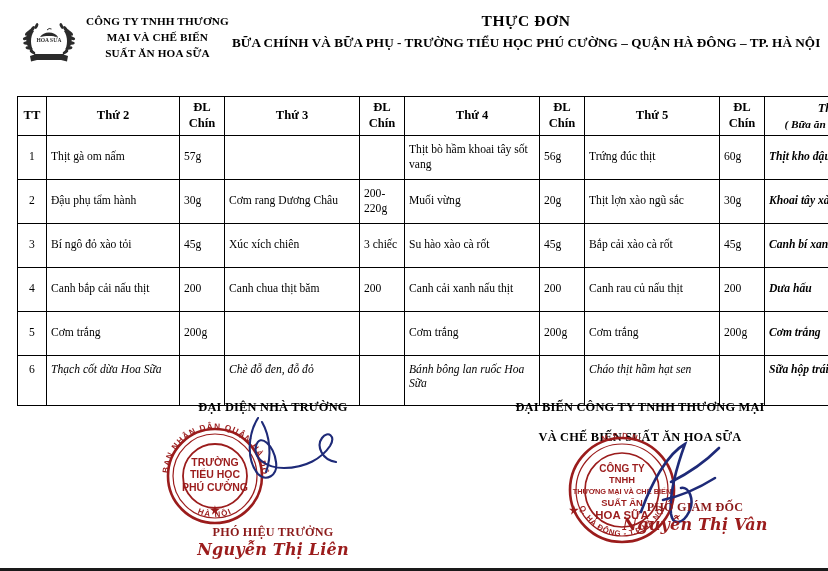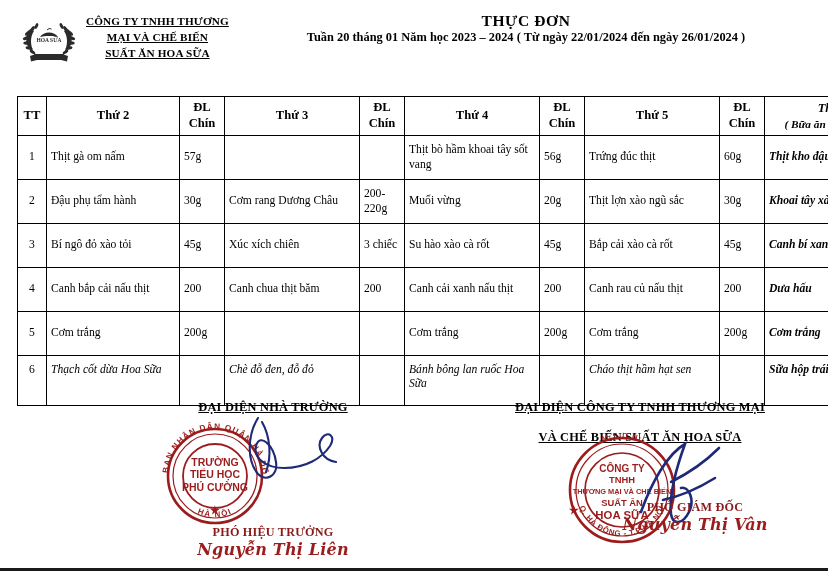--- a/index.html
+++ b/index.html
@@ -36,33 +36,34 @@
     margin-top: 2px;
   }
   .company-name {
     font-size: 11.2px;
     font-weight: bold;
     line-height: 1.42;
     text-align: center;
     letter-spacing: .15px;
     padding-top: 2px;
   }
-  .company-name div { white-space: nowrap; text-decoration: underline; }
+  .company-name div { white-space: nowrap; }
 
   .title-block {
     position: absolute;
     left: 232px;
     right: 8px;
     top: 12px;
     text-align: center;
   }
   .doc-title {
     font-size: 15.5px;
     font-weight: bold;
     letter-spacing: .6px;
+    margin-bottom: 5px;
   }
   .doc-subtitle {
     font-size: 13.2px;
     font-weight: bold;
     letter-spacing: .05px;
     margin-bottom: 5px;
     white-space: nowrap;
   }
   .doc-week {
     font-size: 12.4px;
@@ -119,21 +120,21 @@
   tbody tr.row-dessert td.col-tt { padding-top: 7px; }
 
   
   .signatures {
     position: absolute;
     left: 0;
     top: 400px;
     width: 828px;
     height: 171px;
   }
-  .sig-block { position: absolute; text-align: center; text-decoration: underline; }
+  .sig-block { position: absolute; text-align: center; }
   .sig-left  { left: 108px; width: 330px; }
   .sig-right { left: 452px; width: 376px; }
   .sig-heading {
     font-size: 12.4px;
     font-weight: bold;
     letter-spacing: .2px;
     white-space: nowrap;
   }
   .sig-heading.l2 { margin-top: 15px; }
   .sig-role {
@@ -207,21 +208,21 @@
     </svg>
     <div class="company-name">
       <div>CÔNG TY TNHH THƯƠNG</div>
       <div>MẠI VÀ CHẾ BIẾN</div>
       <div>SUẤT ĂN HOA SỮA</div>
     </div>
   </div>
 
   <div class="title-block">
     <div class="doc-title">THỰC ĐƠN</div>
-    <div class="doc-week">Tuần 20 tháng 01 Năm học 2023 – 2024  ( Từ ngày 22/01/2024 đến ngày 26/01/2024 )</div>
+    <div class="doc-subtitle">BỮA CHÍNH VÀ BỮA PHỤ - TRƯỜNG TIỂU HỌC PHÚ CƯỜNG – QUẬN HÀ ĐÔNG – TP. HÀ NỘI</div>
   </div>
 </div>
 
 <table class="menu-table">
   <thead>
     <tr>
       <th class="col-tt">TT</th>
       <th class="col-dish">Thứ 2</th>
       <th class="col-dl">
         <span>ĐL</span>
@@ -370,21 +371,21 @@
       </g>
     </svg>
   </div>
 
   <div class="sig-foot-left">
     <div class="sig-role">PHÓ HIỆU TRƯỞNG</div>
     <div class="sig-name">Nguyễn Thị Liên</div>
   </div>
 
   <div class="sig-block sig-right">
-    <div class="sig-heading">ĐẠI DIỆN CÔNG TY TNHH THƯƠNG MẠI</div>
+    <div class="sig-heading">ĐẠI BIẾN CÔNG TY TNHH THƯƠNG MẠI</div>
     <div class="sig-heading l2">VÀ CHẾ BIẾN SUẤT ĂN HOA SỮA</div>
 
     <svg class="stamp stamp-right" width="140" height="122" viewBox="0 0 140 122">
       <defs>
         <path id="arcTopR" d="M 18 62 A 52 52 0 0 1 122 62"></path>
         <path id="arcBotR" d="M 24 62 A 46 46 0 0 0 116 62"></path>
       </defs>
       <circle cx="70" cy="62" r="52" fill="none" stroke="#9b1c1c" stroke-width="2.6"></circle>
       <circle cx="70" cy="62" r="46" fill="none" stroke="#9b1c1c" stroke-width="1.2"></circle>
       <circle cx="70" cy="62" r="37" fill="none" stroke="#9b1c1c" stroke-width="1.7"></circle>

